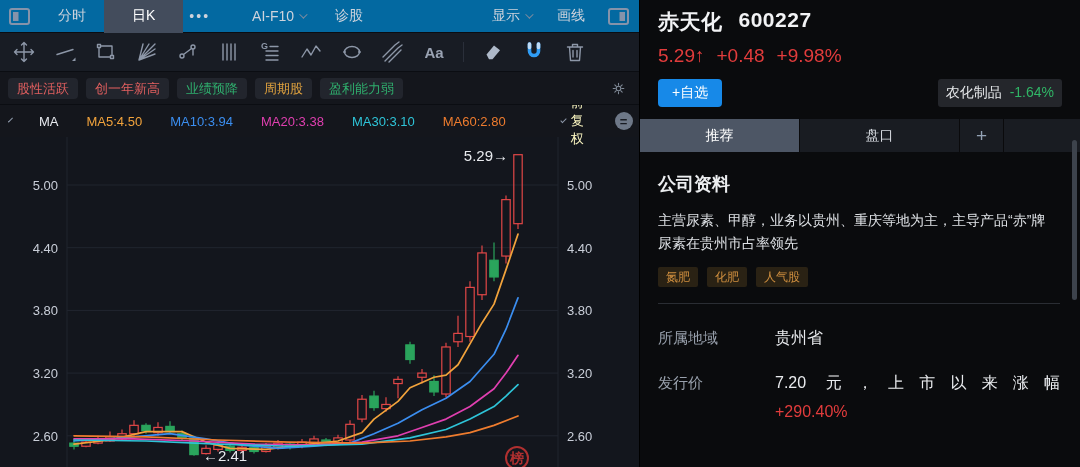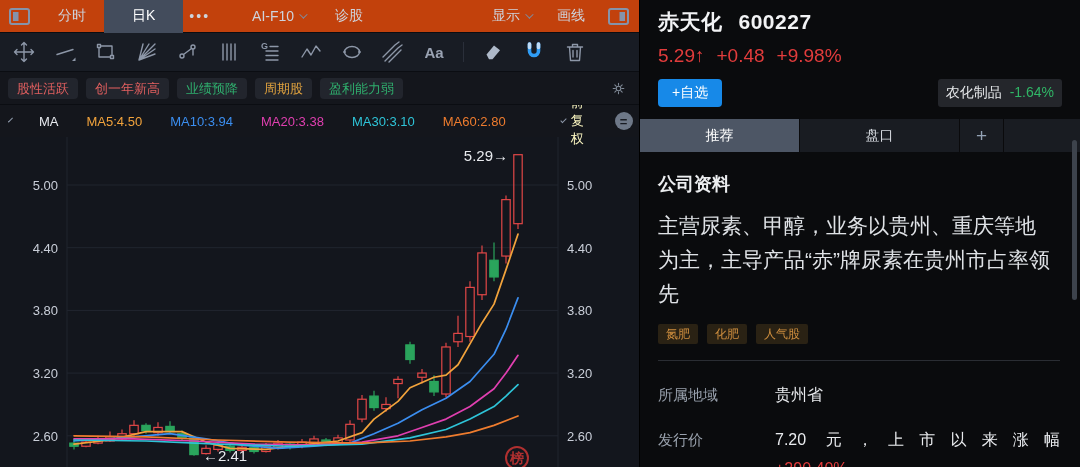--- a/index.html
+++ b/index.html
@@ -3,21 +3,21 @@
 <meta charset="utf-8">
 <style>
   * { margin:0; padding:0; box-sizing:border-box; }
   html,body { width:1080px; height:467px; overflow:hidden; background:#000; }
   body { font-family:"Liberation Sans","DejaVu Sans",sans-serif; -webkit-font-smoothing:antialiased; }
   .app { display:flex; width:1080px; height:467px; }
 
   
   .left { width:640px; height:467px; background:#13161d; display:flex; flex-direction:column; border-right:1px solid #000; }
 
-  .top-toolbar { height:33px; background:#c2410c; display:flex; align-items:center; border-bottom:1px solid #0b0d12; font-size:14px; color:#ced3dc; flex:none; }
+  .top-toolbar { height:33px; background:#0369a1; display:flex; align-items:center; border-bottom:1px solid #0b0d12; font-size:14px; color:#ced3dc; flex:none; }
   .tbtn { padding:0 6px; cursor:pointer; display:flex; align-items:center; gap:5px; height:33px; }
   .tbtn.selected { background:#434c5c; color:#fff; padding:0 28px; }
   .panel-toggle { width:22px; height:18px; margin:0 4px 0 8px; display:flex; align-items:center; justify-content:center; }
   .caret { width:6px; height:6px; border-right:1.5px solid #7f8b9e; border-bottom:1.5px solid #7f8b9e; transform:rotate(45deg) translateY(-2px); display:inline-block; }
   .spacer { flex:1; }
 
   .draw-toolbar { height:39px; background:#181c24; border-bottom:1px solid #0b0d12; display:flex; align-items:center; gap:17px; padding-left:12px; flex:none; }
   .dicon { width:24px; height:24px; display:flex; align-items:center; justify-content:center; cursor:pointer; }
   .dicon svg { stroke:#8d97a8; fill:none; stroke-width:1.4; stroke-linecap:round; stroke-linejoin:round; }
   .dicon .aa { color:#9aa3b3; font-size:15px; font-weight:bold; }
@@ -36,37 +36,37 @@
   .fuquan { color:#fef9c3; display:flex; align-items:center; gap:6px; }
   .circle-btn { width:18px; height:18px; border-radius:50%; background:#6e7888; color:#181b22; font-size:13px; font-weight:bold; display:flex; align-items:center; justify-content:center; line-height:1; cursor:pointer; }
   .ma-right { display:flex; align-items:center; gap:9px; }
 
   .chart-wrap { flex:1; position:relative; }
   #chart-svg { display:block; }
 
   
   .right { width:440px; height:467px; background:#0a0b0d; display:flex; flex-direction:column; position:relative; }
   .r-header { padding:8px 18px 0 18px; flex:none; }
-  .stock-title { display:flex; align-items:center; gap:16px; color:#f2f3f5; font-size:21px; font-weight:bold; letter-spacing:.5px; }
+  .stock-title { display:flex; align-items:flex-start; gap:16px; color:#f2f3f5; font-size:21px; font-weight:bold; letter-spacing:.5px; }
   .price-line { margin-top:9px; color:#e23c3c; font-size:19px; display:flex; gap:12px; font-weight:500; }
   .btn-row { margin-top:12px; display:flex; align-items:center; }
   .fav-btn { background:#1789e8; color:#fff; font-size:14px; padding:5px 14px; border-radius:4px; border:none; cursor:pointer; }
   .industry-badge { margin-left:auto; background:#24262b; border-radius:3px; padding:5px 8px; font-size:14px; display:flex; gap:8px; cursor:pointer; }
   .industry-badge .iname { color:#e6e8ea; }
   .industry-badge .ichg { color:#30b566; }
 
   .tabbar { margin-top:12px; height:33px; display:flex; background:#191c22; flex:none; }
   .tab { width:160px; display:flex; align-items:center; justify-content:center; font-size:14px; color:#d6dae0; cursor:pointer; border-right:1px solid #0a0a0c;font-family:Liberation Serif, serif; }
   .tab.active { background:#4d5665; color:#fff; }
   .tab-plus { width:44px; display:flex; align-items:center; justify-content:center; color:#93a2b5; font-size:19px; cursor:pointer; border-right:1px solid #0a0a0c; }
   .tab-fill { flex:1; }
 
   .r-content { flex:1; padding:0 20px 0 18px; overflow:hidden; }
   .section-title { margin-top:20px; font-size:18px; font-weight:bold; color:#eceef0; }
-  .desc { margin-top:13px; font-size:21px; color:#dfe2e6; line-height:1.62; width:398px; }
+  .desc { margin-top:13px; font-size:14px; color:#dfe2e6; line-height:1.62; width:398px; }
   .ctag-row { margin-top:13px; display:flex; gap:9px; }
   .ctag { background:#2a2214; color:#d08f3f; font-size:12px; padding:4px 8px; border-radius:2px; line-height:1; cursor:pointer; }
   .divider { margin-top:16px; border-top:1px solid #2a2d33; }
   .info-row { margin-top:24px; display:flex; font-size:15px; align-items:baseline; }
   .info-label { width:117px; color:#98a0ac; flex:none; }
   .info-value { color:#e9ebee; font-size:16px; flex:1; }
   .justify-line { text-align:justify; text-align-last:justify; text-justify:inter-character; }
   .red-val { color:#e23c3c; margin-top:9px; font-size:16px; }
   .scroll-thumb { position:absolute; right:3px; top:140px; width:5px; height:160px; background:#3d434c; border-radius:3px; }
 </style>

